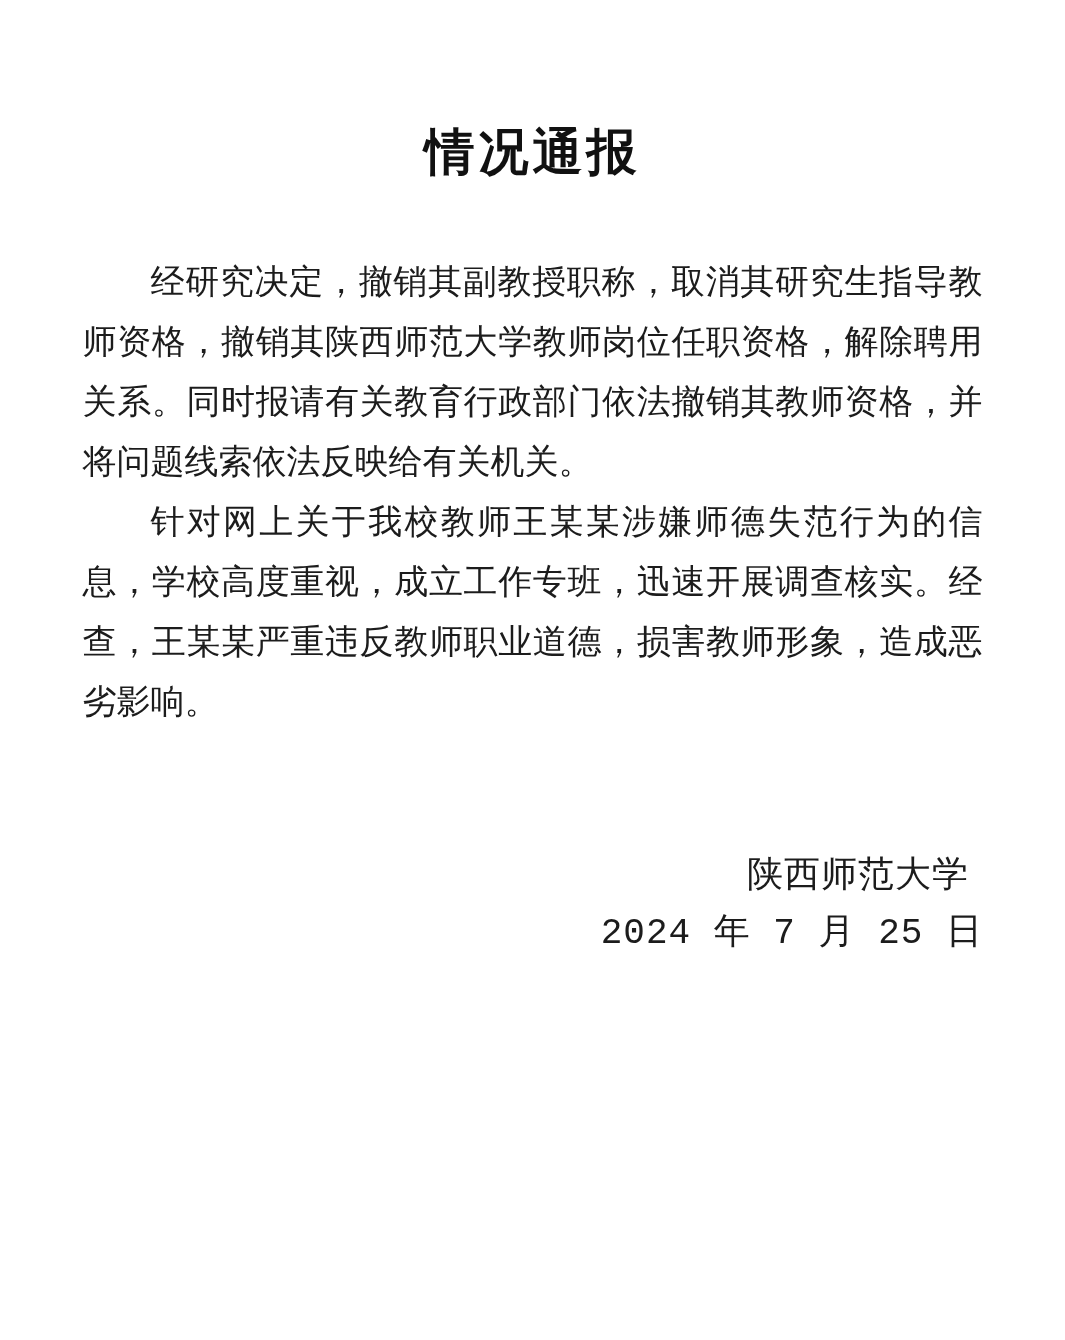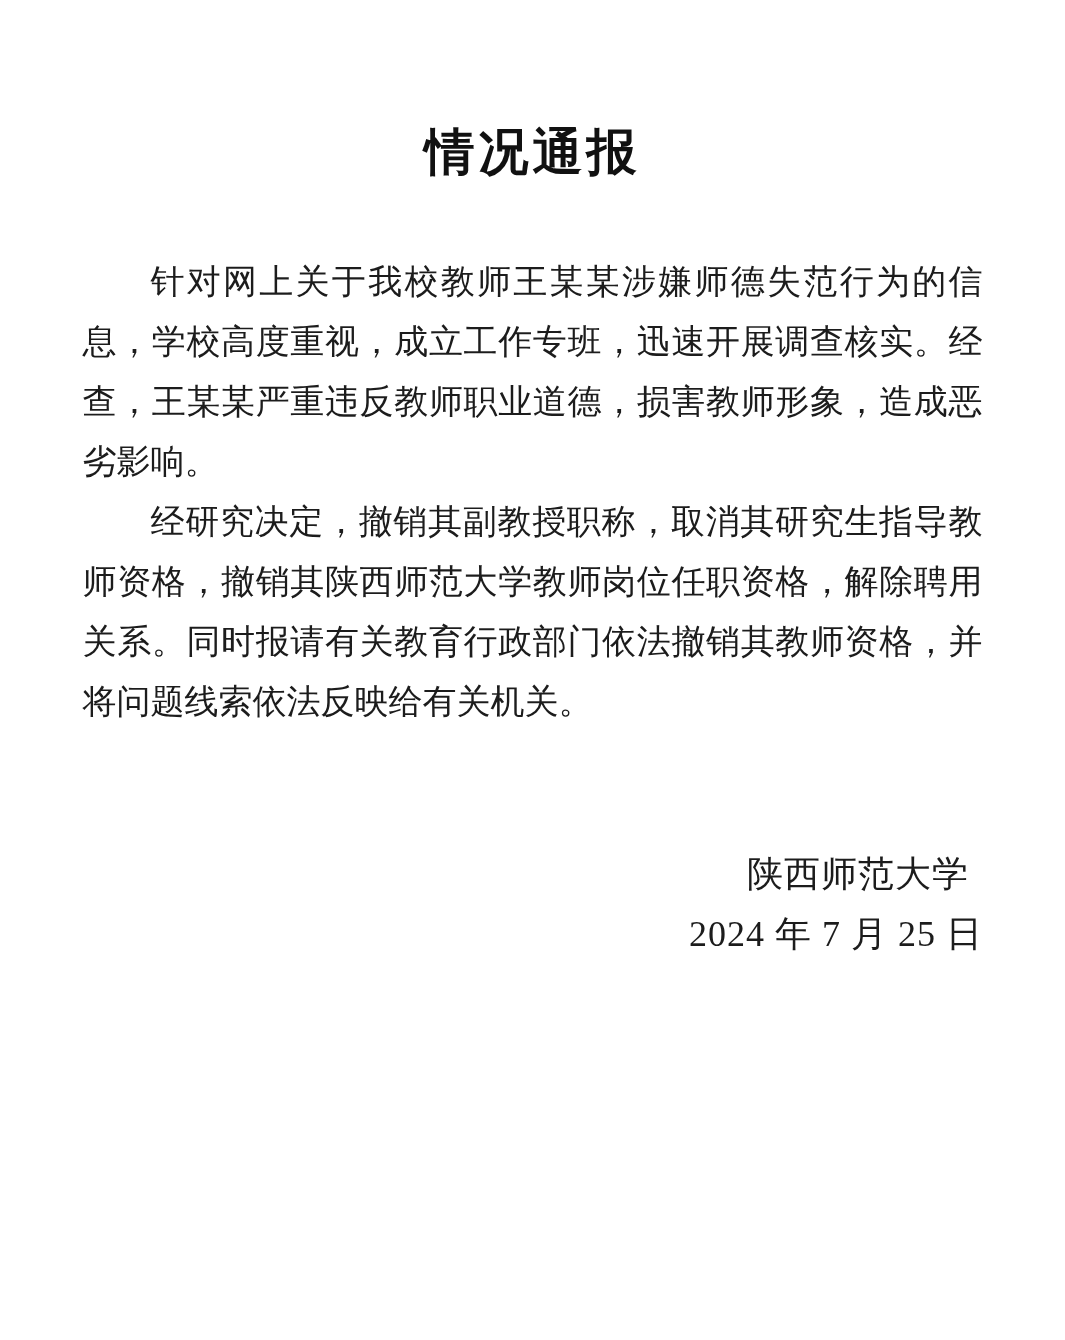--- a/index.html
+++ b/index.html
@@ -47,32 +47,33 @@
     line-height: 60px;
   }
   .doc-footer .signature-line {
     display: block;
     margin-right: 14px;
     letter-spacing: 1px;
   }
   .doc-footer .date-line {
     display: block;
     letter-spacing: 1px;
+    font-family: Liberation Mono, monospace;
   }
 </style>
 </head>
 <body>
 
 <div class="page">
 
   <h1 class="doc-title">情况通报</h1>
 
   <div class="doc-body">
+    <p>经研究决定，撤销其副教授职称，取消其研究生指导教师资格，撤销其陕西师范大学教师岗位任职资格，解除聘用关系。同时报请有关教育行政部门依法撤销其教师资格，并将问题线索依法反映给有关机关。</p>
     <p>针对网上关于我校教师王某某涉嫌师德失范行为的信息，学校高度重视，成立工作专班，迅速开展调查核实。经查，王某某严重违反教师职业道德，损害教师形象，造成恶劣影响。</p>
-    <p>经研究决定，撤销其副教授职称，取消其研究生指导教师资格，撤销其陕西师范大学教师岗位任职资格，解除聘用关系。同时报请有关教育行政部门依法撤销其教师资格，并将问题线索依法反映给有关机关。</p>
   </div>
 
   <div class="doc-footer">
     <span class="signature-line">陕西师范大学</span>
     <span class="date-line">2024 年 7 月 25 日</span>
   </div>
 
 </div>
 
 </body></html>

